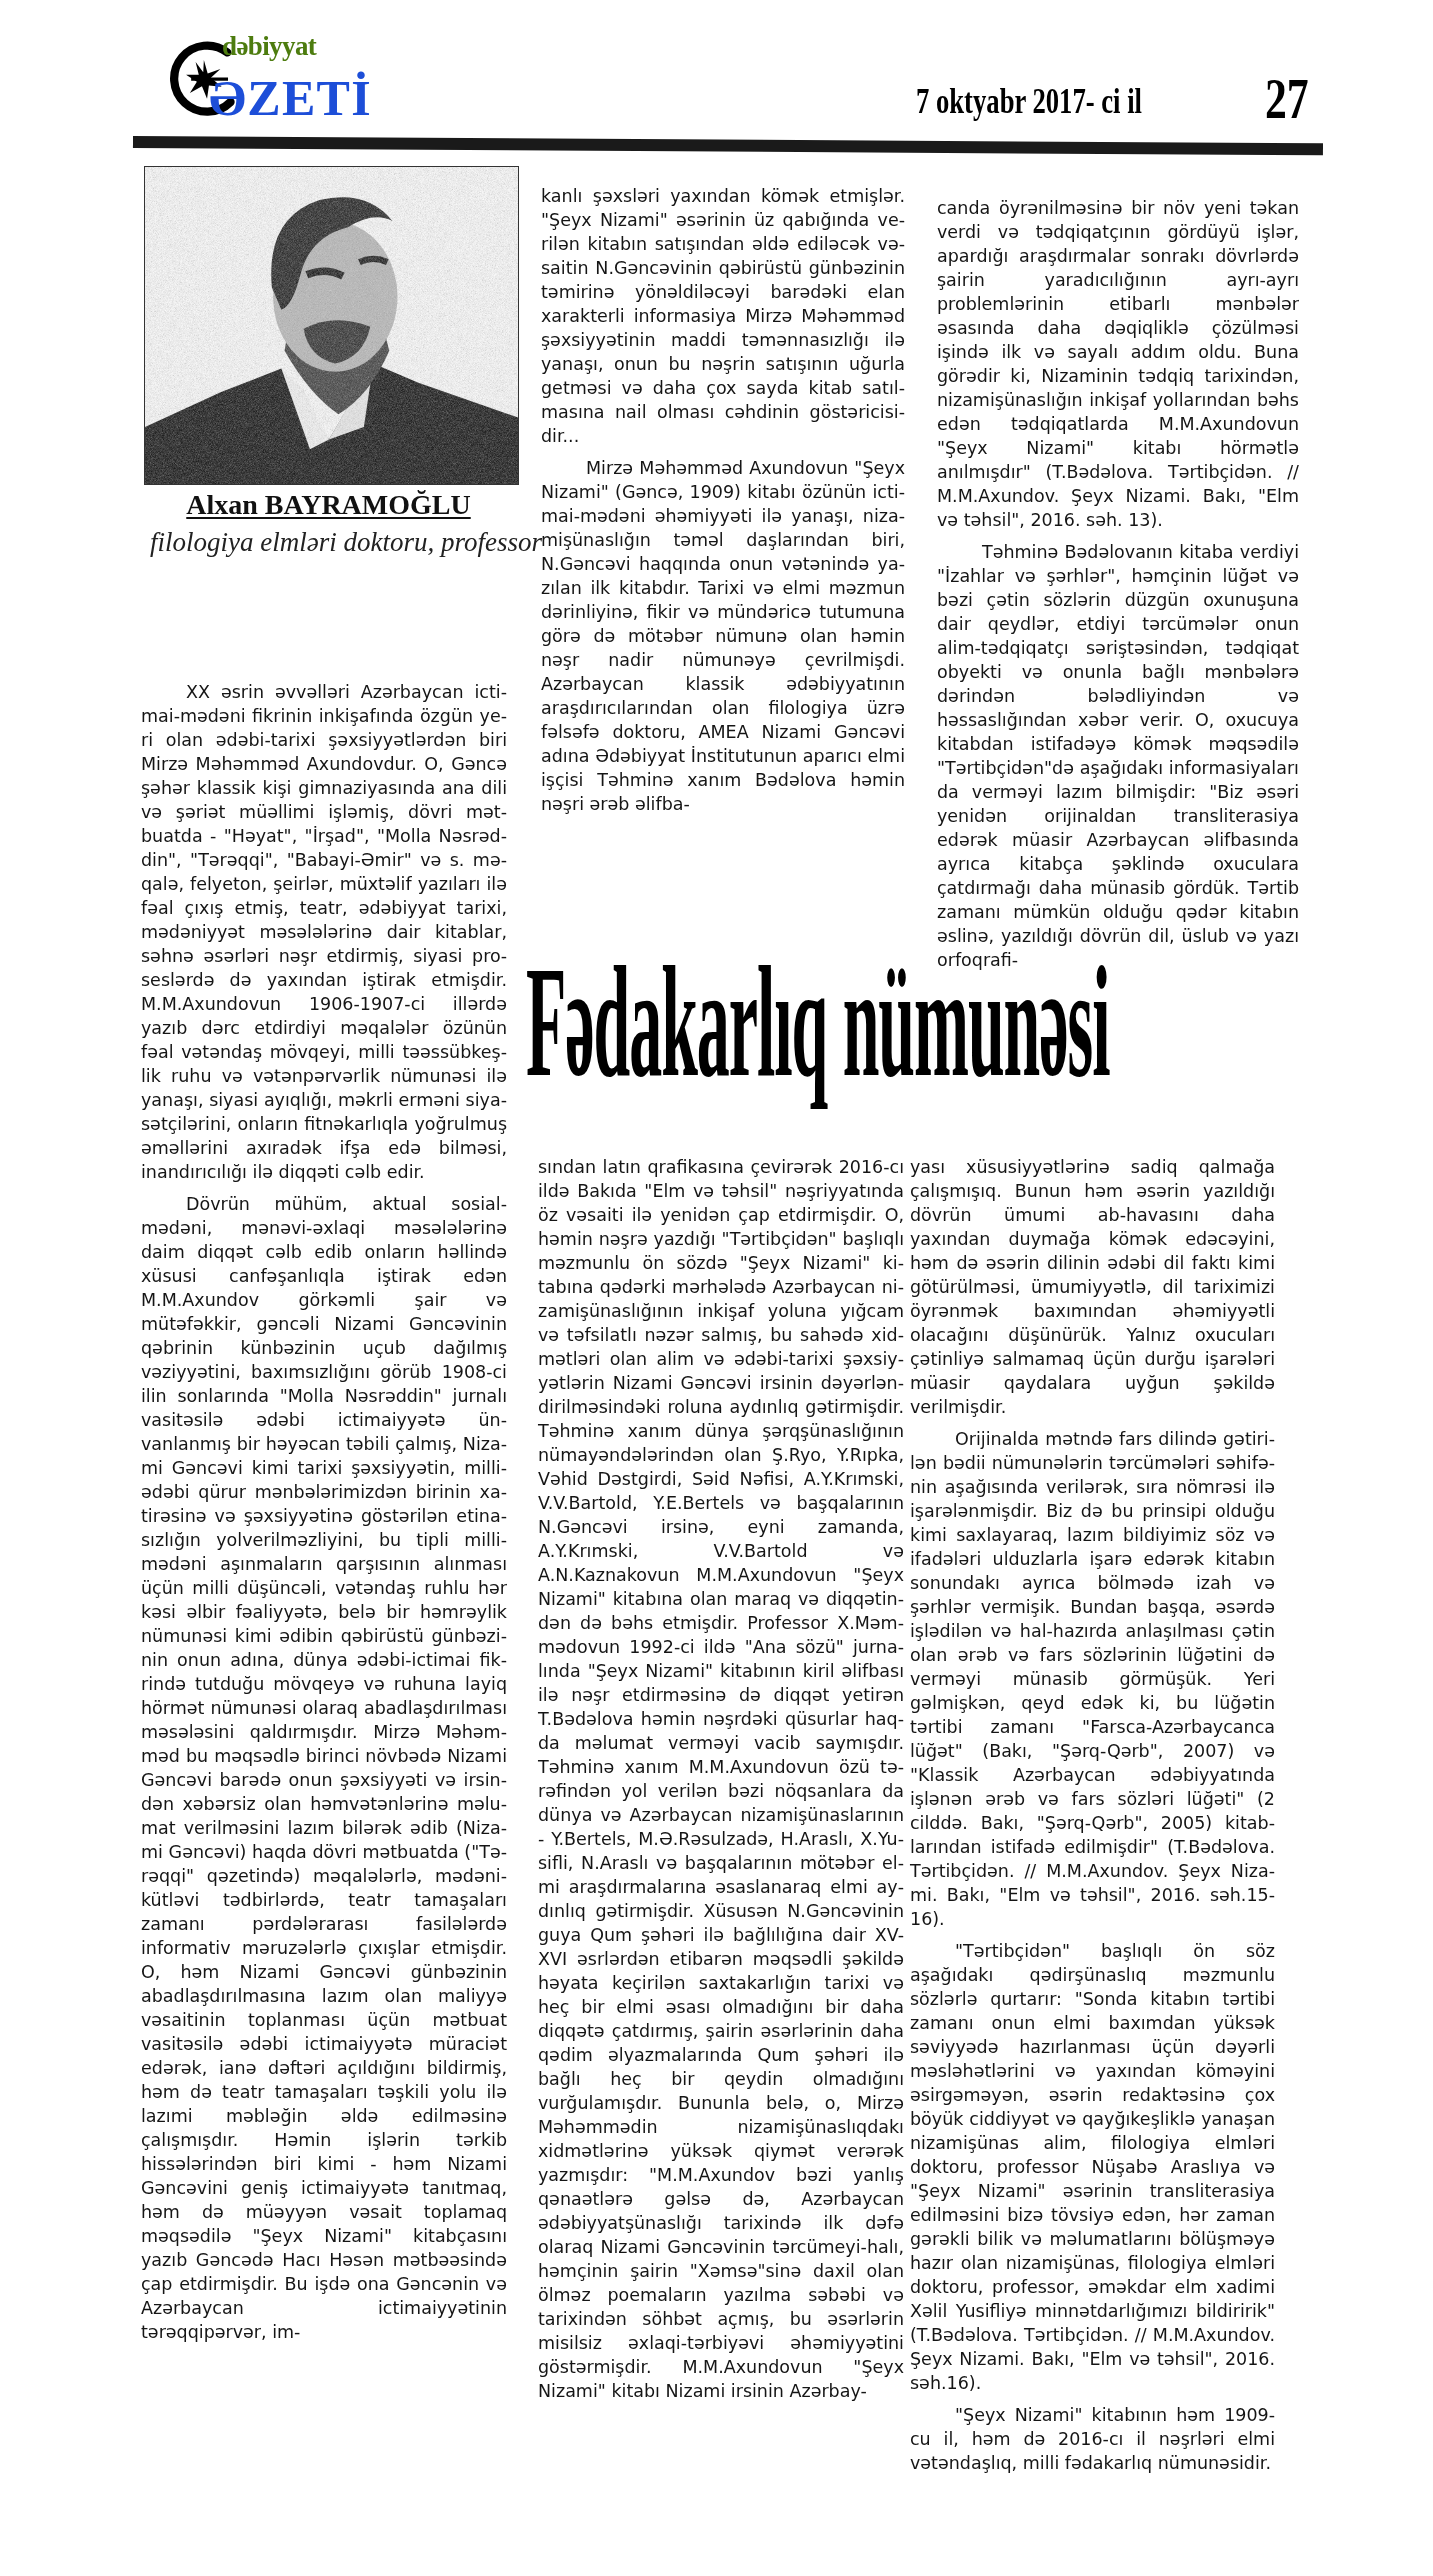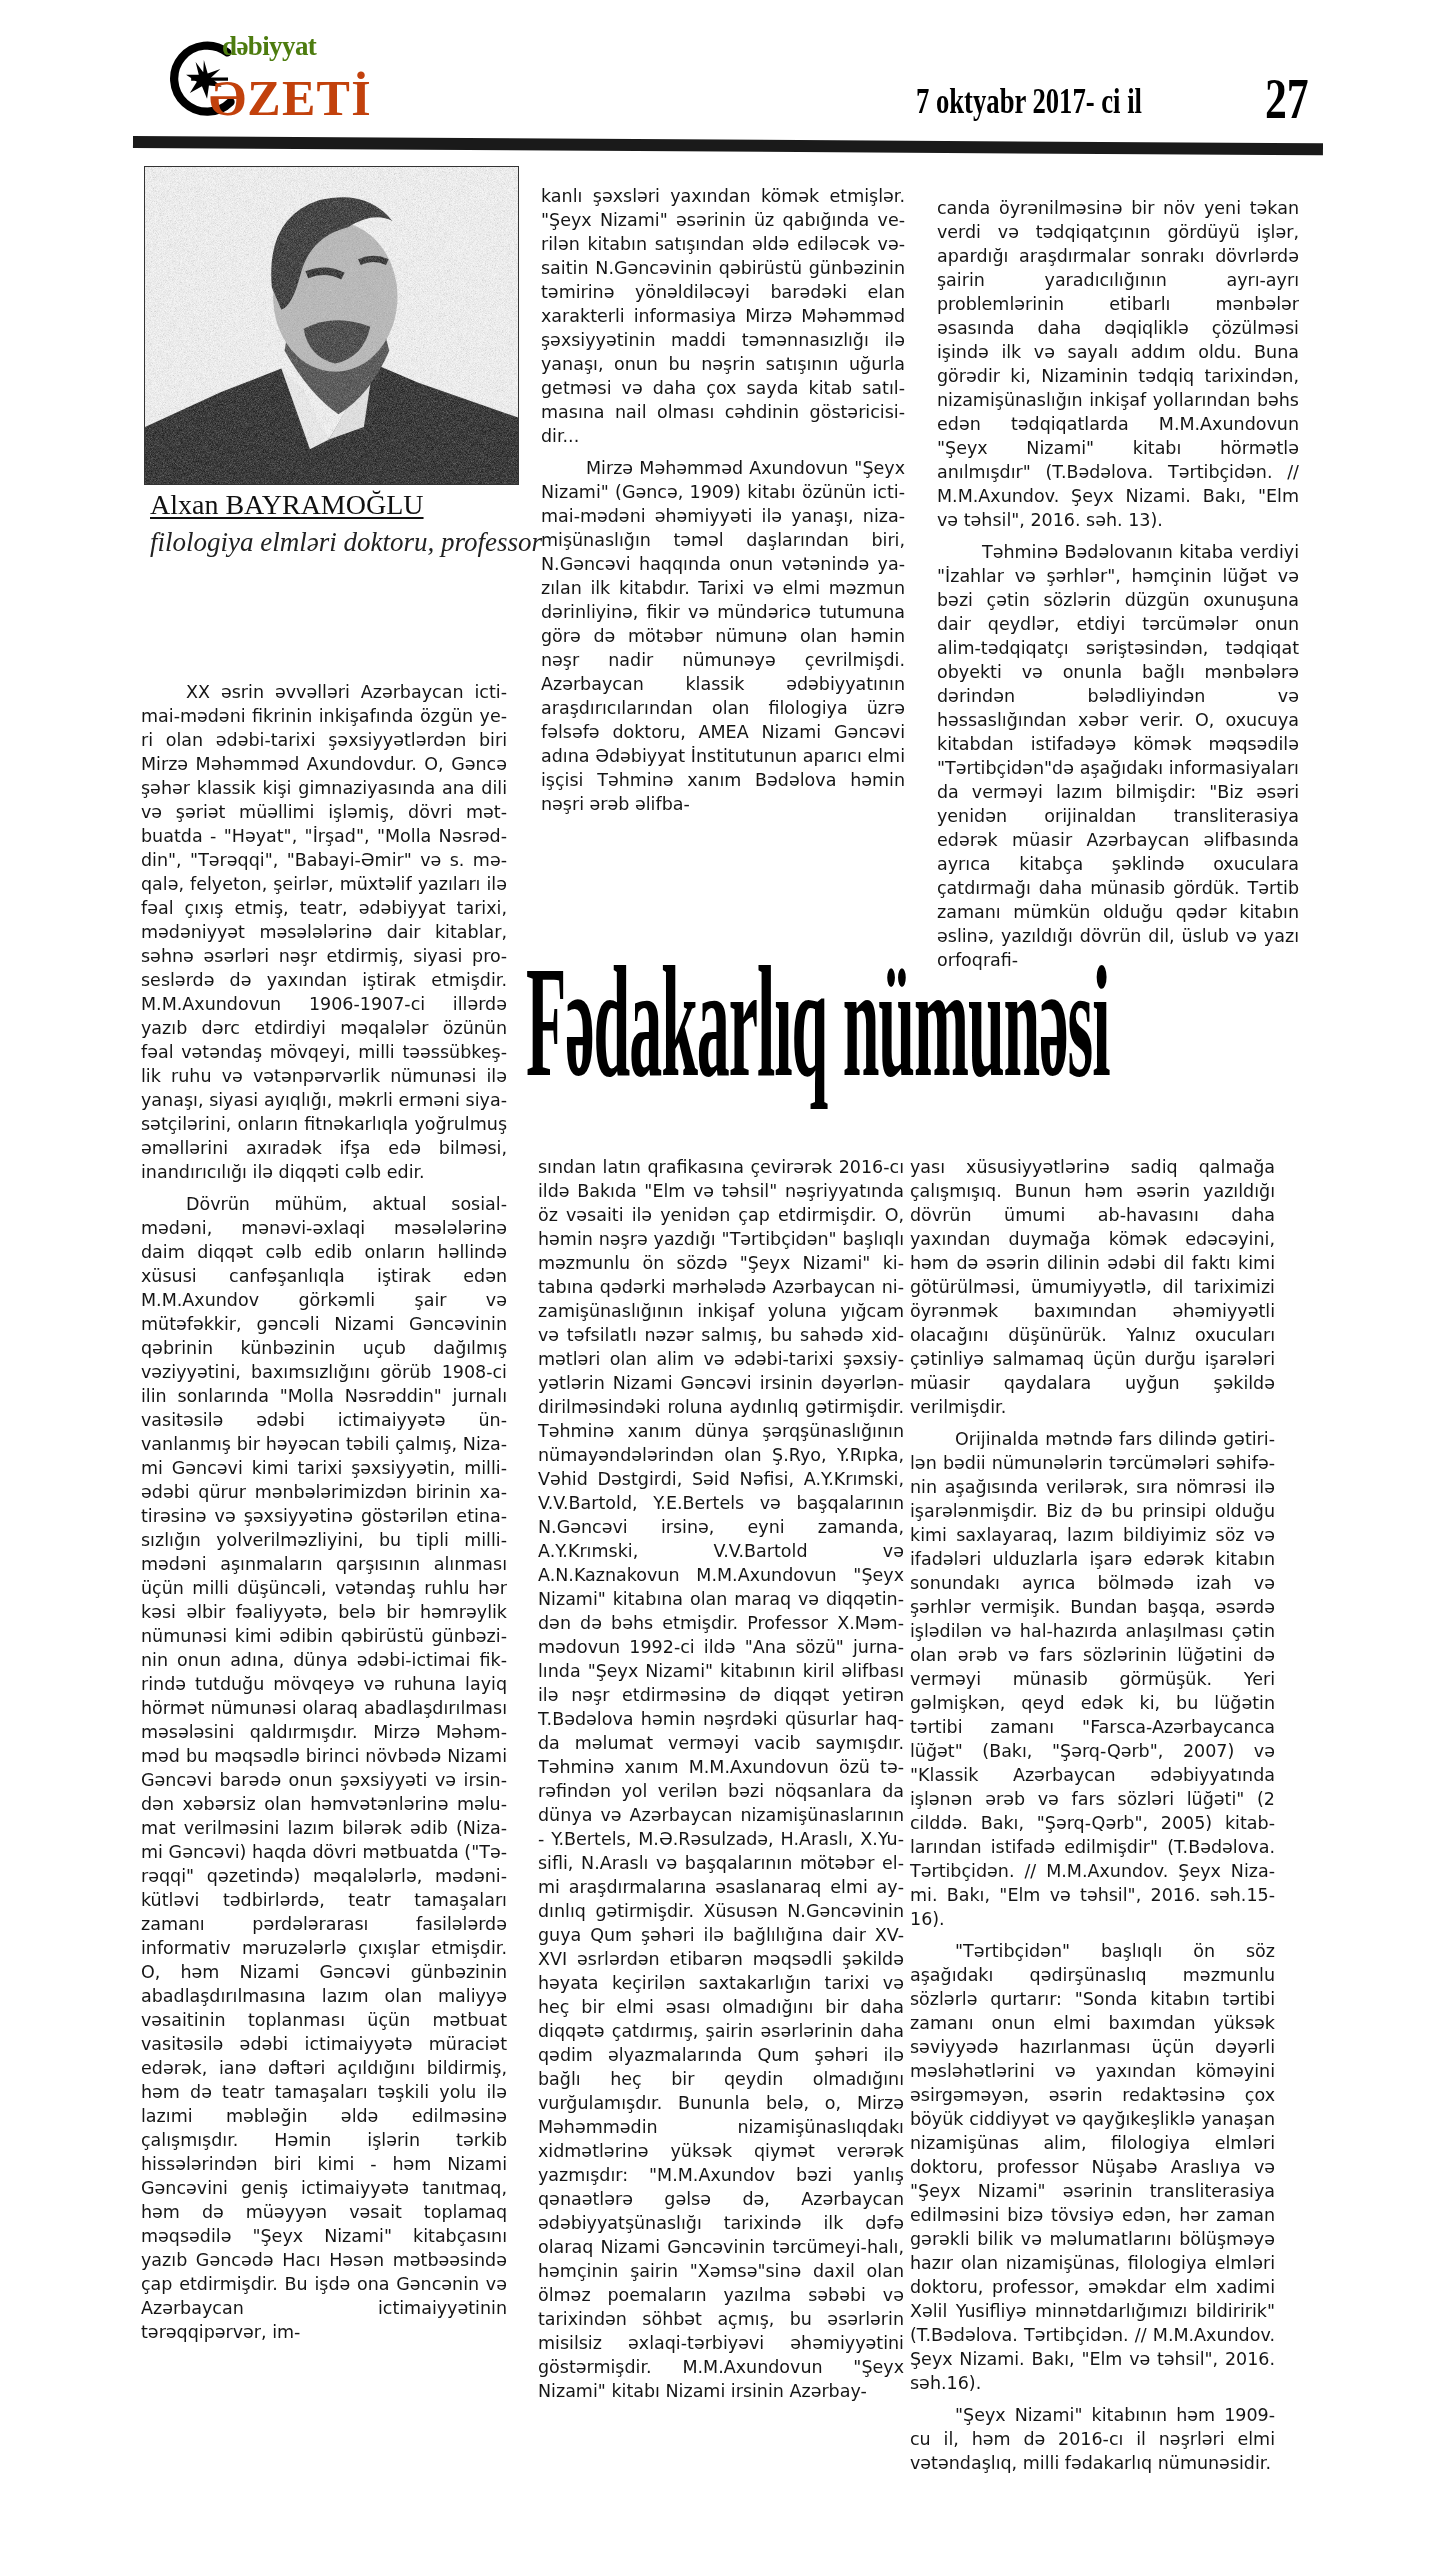--- a/index.html
+++ b/index.html
@@ -1,26 +1,26 @@
 <!DOCTYPE html>
 <html style="font-size:10.2px"><head>
 <meta charset="utf-8">
 <style>
   html, body { margin: 0; padding: 0; background: #ffffff; }
   body { width: 1434px; height: 2576px; position: relative; overflow: hidden; color: #111; }
   .abs { position: absolute; }
   .masthead { left: 167px; top: 37px; width: 280px; height: 83px; }
   .logo-emblem { position: absolute; left: 0; top: 3.8px; width: 75px; height: 75px; }
   .logo-top { position: absolute; left: 55px; top: -3.8px; font-family: Liberation Serif, serif; font-weight: bold; font-size: 27px; letter-spacing: -0.6px; line-height: 1; color: #4d7c0f; }
-  .logo-bottom { position: absolute; left: 42px; top: 36px; font-family: "Liberation Serif", serif; font-weight: bold; font-size: 50px; line-height: 1; letter-spacing: 1.3px; color: #c2410c; }
+  .logo-bottom { position: absolute; left: 42px; top: 36px; font-family: "Liberation Serif", serif; font-weight: bold; font-size: 50px; line-height: 1; letter-spacing: 1.3px; color: #1d4ed8; }
   .date { left: 916px; top: 83px; font-family: "Liberation Serif", serif; font-weight: bold; font-size: 36px; line-height: 1; transform: scaleX(0.74); transform-origin: left top; white-space: nowrap; color: #000; }
   .pagenum { left: 1265px; top: 71px; font-family: "Liberation Serif", serif; font-weight: bold; font-size: 56px; line-height: 1; transform: scaleX(0.78); transform-origin: left top; color: #000; }
   .rule { left: 133px; top: 136px; width: 1190px; height: 11.5px; background: #1a1a1a; transform: rotate(0.35deg); transform-origin: left center; }
   .photo { left: 144px; top: 166px; width: 375px; height: 319px; border: 1.3px solid #333; box-sizing: border-box; background: #fff; overflow: hidden; }
-  .author { left: 150px; top: 489px; width: 357px; font-family: "Liberation Serif", serif; font-weight: normal; font-size: 28px; text-decoration: underline; text-decoration-thickness: 1.9px; text-underline-offset: 3.2px; white-space: nowrap; color: #111; }
+  .author { left: 150px; top: 489px; width: 357px; text-align: center; font-family: "Liberation Serif", serif; font-weight: bold; font-size: 28px; text-decoration: underline; text-decoration-thickness: 1.9px; text-underline-offset: 3.2px; white-space: nowrap; color: #111; }
   .author-title { left: 150px; top: 527px; width: 357px; text-align: right; font-family: "Liberation Serif", serif; font-style: italic; font-size: 27px; white-space: nowrap; color: #222; }
   .col { font-family: "DejaVu Sans", sans-serif; font-size: 17.5px; line-height: 24px; text-align: justify; hyphens: manual; color: #151515; }
   .col p { margin: 8px; text-indent: 0; }
   .col p.ind { text-indent: 45px; }
   .col1 { left: 133px; top: 672px; width: 382px; }
   .col2a { left: 533px; top: 176px; width: 380px; }
   .col3a { left: 929px; top: 188px; width: 378px; }
   .col2b { left: 530px; top: 1147px; width: 382px; }
   .col3b { left: 902px; top: 1147px; width: 381px; }
   .headline { left: 526px; top: 942px; width: 784px; height: 159px; font-family: "Liberation Serif", serif; font-weight: bold; font-size: 159px; line-height: 159px; white-space: nowrap; color: #000; transform: scaleX(0.415); transform-origin: left top; letter-spacing: -2.5px; }

